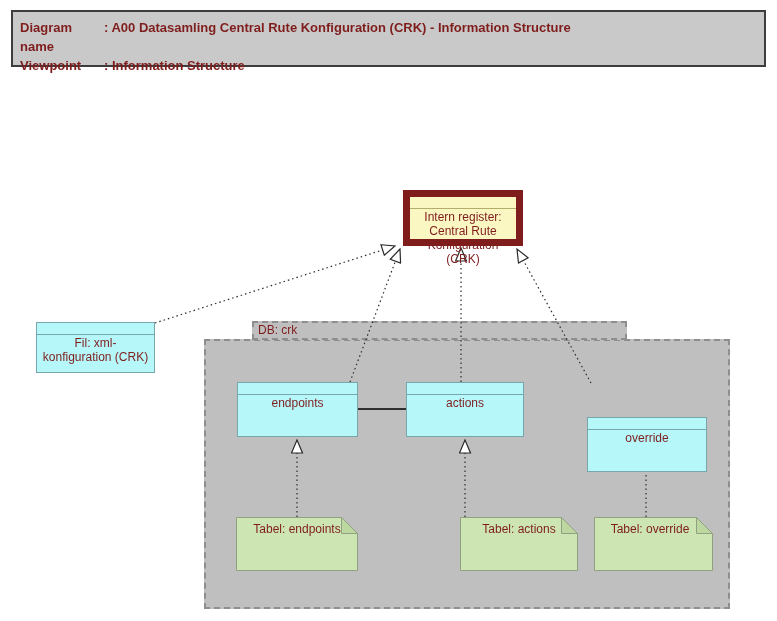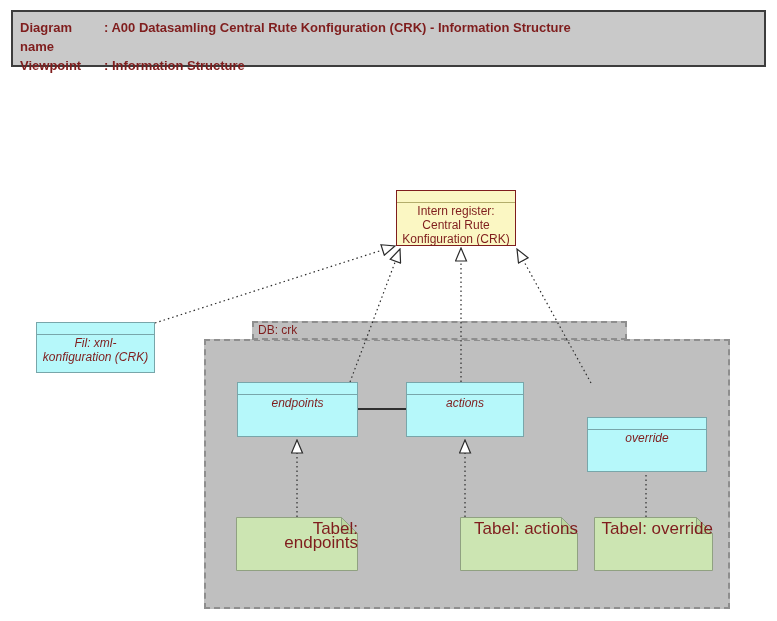--- a/index.html
+++ b/index.html
@@ -15,39 +15,39 @@
   }
   .title-row{display:flex;}
   .title-row .lbl{width:84px;flex:0 0 84px;}
   
   .entity{position:absolute;box-sizing:border-box;z-index:4;}
   .entity .hdr{height:12px;box-sizing:border-box;}
   .entity .body{
     text-align:center;font-size:12px;line-height:14px;
     white-space:pre-line;padding-top:1px;
   }
-  .yellow{background:#FBF7C3;border:1px solid #7f1d1d;}
+  .yellow{background:#FBF7C3;border:7px solid #7f1d1d;margin-left:7px;}
   .yellow .hdr{border-bottom:1px solid #B3AD6B;}
-  .cyan{background:#B6F8FA;border:1px solid #78A6AA;font-style:italic;}
+  .cyan{background:#B6F8FA;border:1px solid #78A6AA;}
   .cyan .hdr{border-bottom:1px solid #78A6AA;}
   
   .group-tab{
     position:absolute;left:204px;top:321px;width:375px;height:19px;
     background:#BFBFBF;border:2px dashed #8E8E8E;box-sizing:border-box;
     font-size:12px;line-height:14px;padding:0 4px;z-index:2;margin-left:48px;
   }
   .group-body{
     position:absolute;left:204px;top:339px;width:526px;height:270px;
     background:#BFBFBF;border:2px dashed #8E8E8E;box-sizing:border-box;z-index:1;
   }
   
   .note{position:absolute;z-index:4;}
   .note .note-label{
-    position:absolute;left:0;top:5px;width:100%;text-align:right;
-    font-size:17px;line-height:14px;
+    position:absolute;left:0;top:5px;width:100%;text-align:center;
+    font-size:12px;line-height:14px;
   }
   
   #edges{position:absolute;left:0;top:0;z-index:3;}
 </style>
 </head>
 <body>
 
 <div id="canvas">
 
   <div class="title-box">

